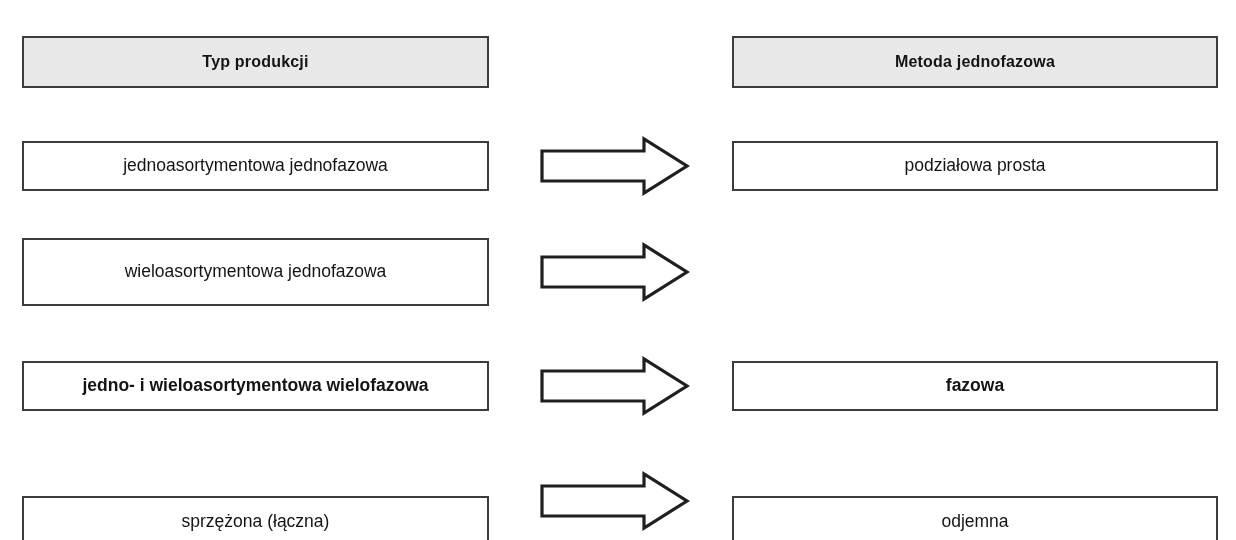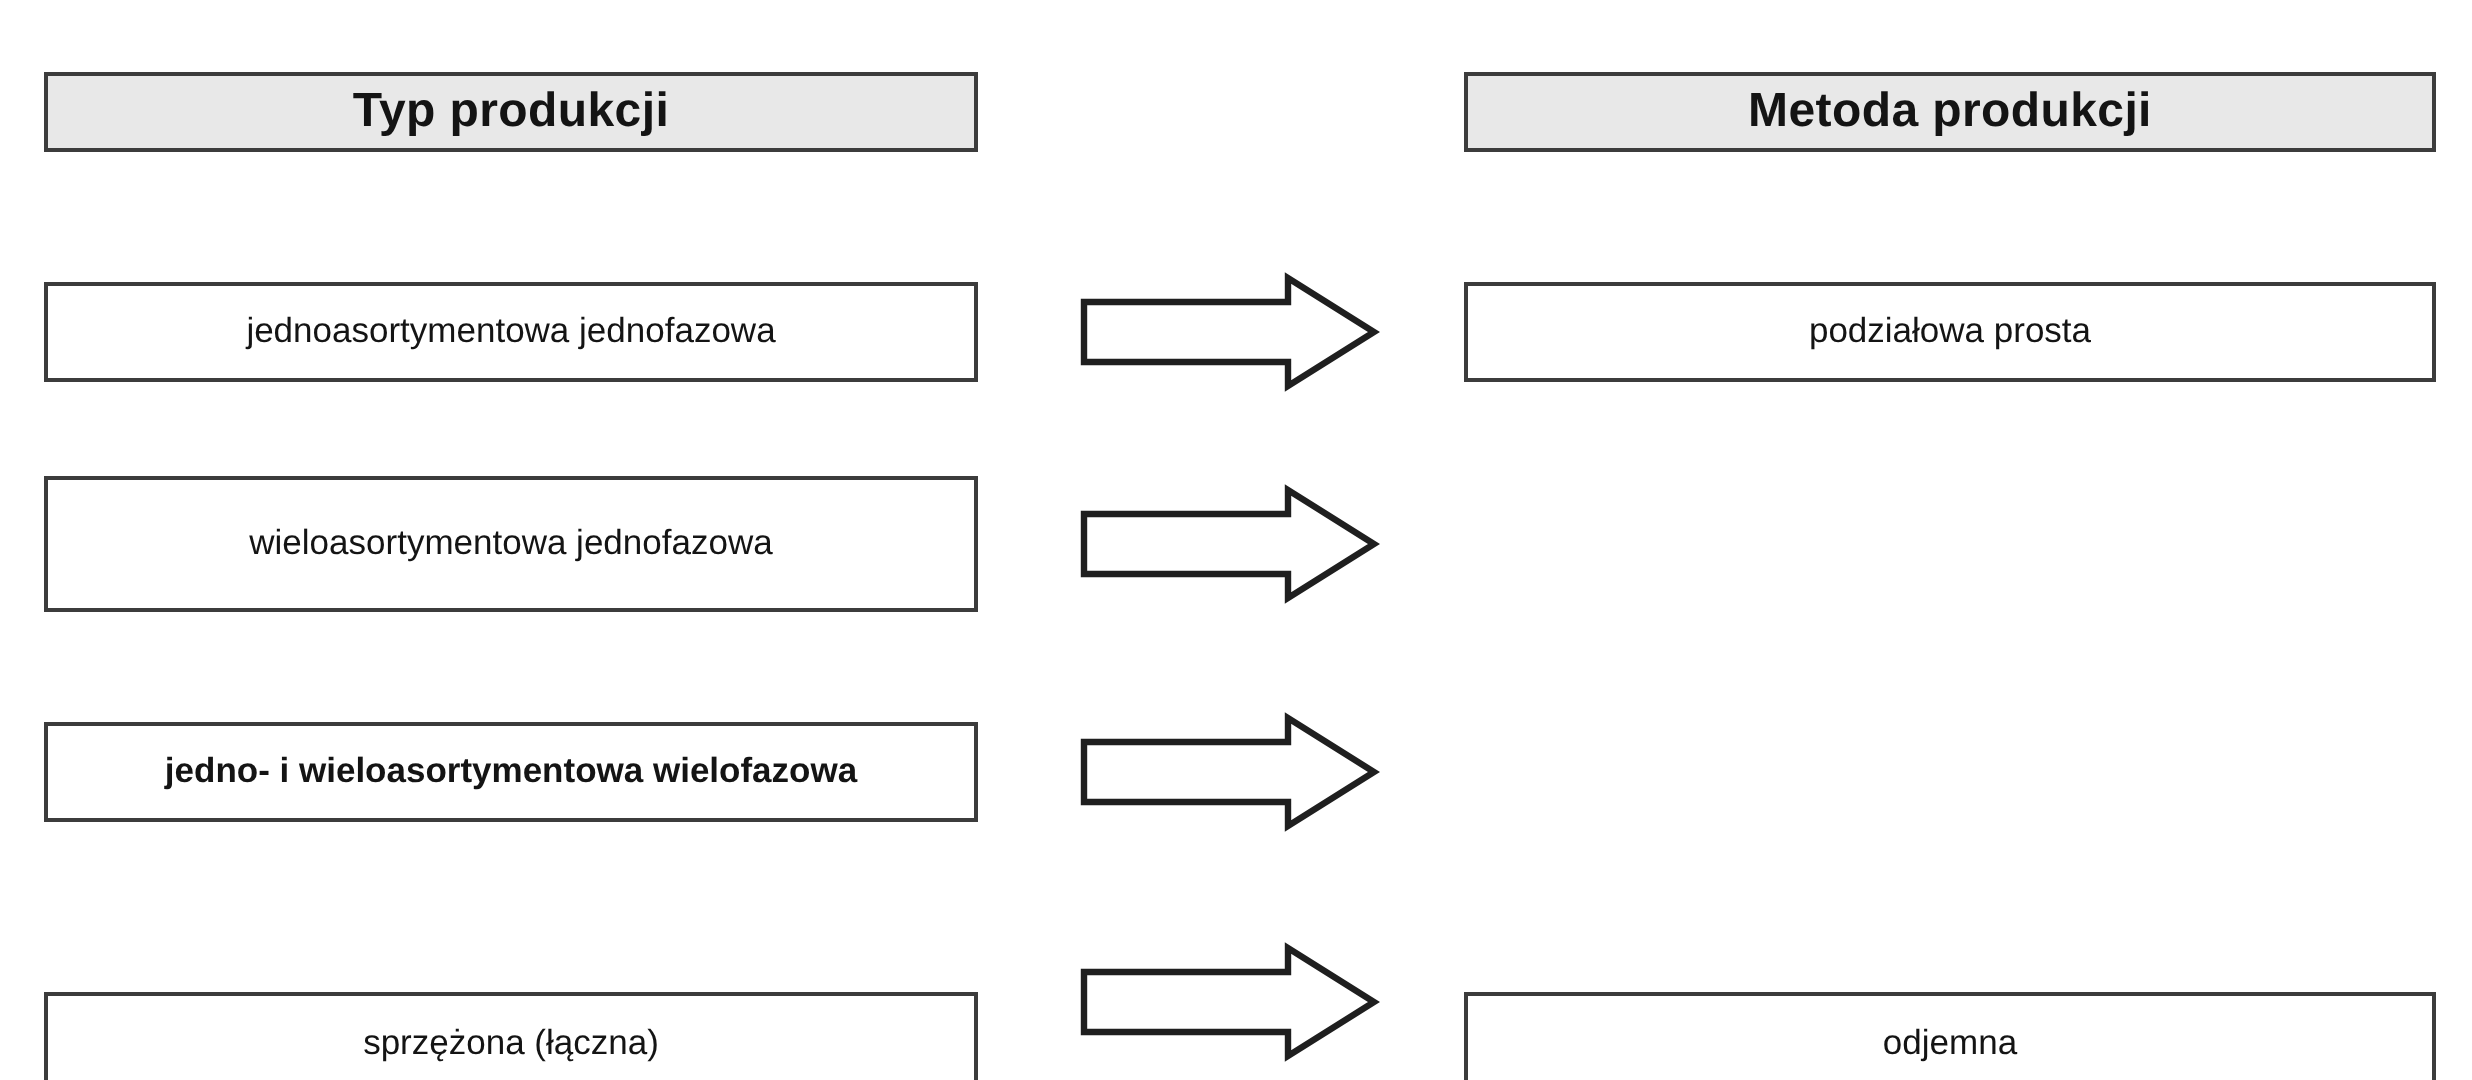--- a/index.html
+++ b/index.html
@@ -8,29 +8,29 @@
     width: 1236px;
     height: 540px;
     background: #ffffff;
     font-family: "Liberation Sans", sans-serif;
     color: #141414;
     overflow: hidden;
   }
   .hdr {
     position: absolute;
     top: 36px;
-    height: 40px;
+    height: 52px;
     background: #e8e8e8;
     border: 2px solid #3c3c3c;
     box-sizing: border-box;
     display: flex;
     align-items: center;
     justify-content: center;
     font-weight: bold;
-    font-size: 24px;
+    font-size: 16px;
     letter-spacing: 0.2px;
   }
   .hdr-left  { left: 22px;  width: 467px; }
   .hdr-right { left: 732px; width: 486px; }
   .row {
     position: absolute;
     left: 22px;
     display: flex;
     align-items: center;
   }
@@ -64,21 +64,21 @@
 </style>
 </head>
 <body>
 
 <div class="diagram">
 
   <div class="hdr hdr-left">
     <span>Typ produkcji</span>
   </div>
   <div class="hdr hdr-right">
-    <span>Metoda produkcji</span>
+    <span>Metoda jednofazowa</span>
   </div>
 
   <div class="row row-1">
     <div class="box type-box">
       <span>jednoasortymentowa jednofazowa</span>
     </div>
     <div class="arrow-wrap">
       <svg class="block-arrow" viewBox="0 0 150 60" preserveAspectRatio="none">
         <polygon points="2,15 104,15 104,3 147,30 104,57 104,45 2,45"></polygon>
       </svg>
@@ -101,20 +101,23 @@
 
   <div class="row row-3">
     <div class="box type-box">
       <span>jedno- i wieloasortymentowa wielofazowa</span>
     </div>
     <div class="arrow-wrap">
       <svg class="block-arrow" viewBox="0 0 150 60" preserveAspectRatio="none">
         <polygon points="2,15 104,15 104,3 147,30 104,57 104,45 2,45"></polygon>
       </svg>
     </div>
+    <div class="box method-box">
+      <span>fazowa</span>
+    </div>
   </div>
 
   <div class="row row-4">
     <div class="box type-box">
       <span>sprzężona (łączna)</span>
     </div>
     <div class="arrow-wrap">
       <svg class="block-arrow" viewBox="0 0 150 60" preserveAspectRatio="none">
         <polygon points="2,15 104,15 104,3 147,30 104,57 104,45 2,45"></polygon>
       </svg>

